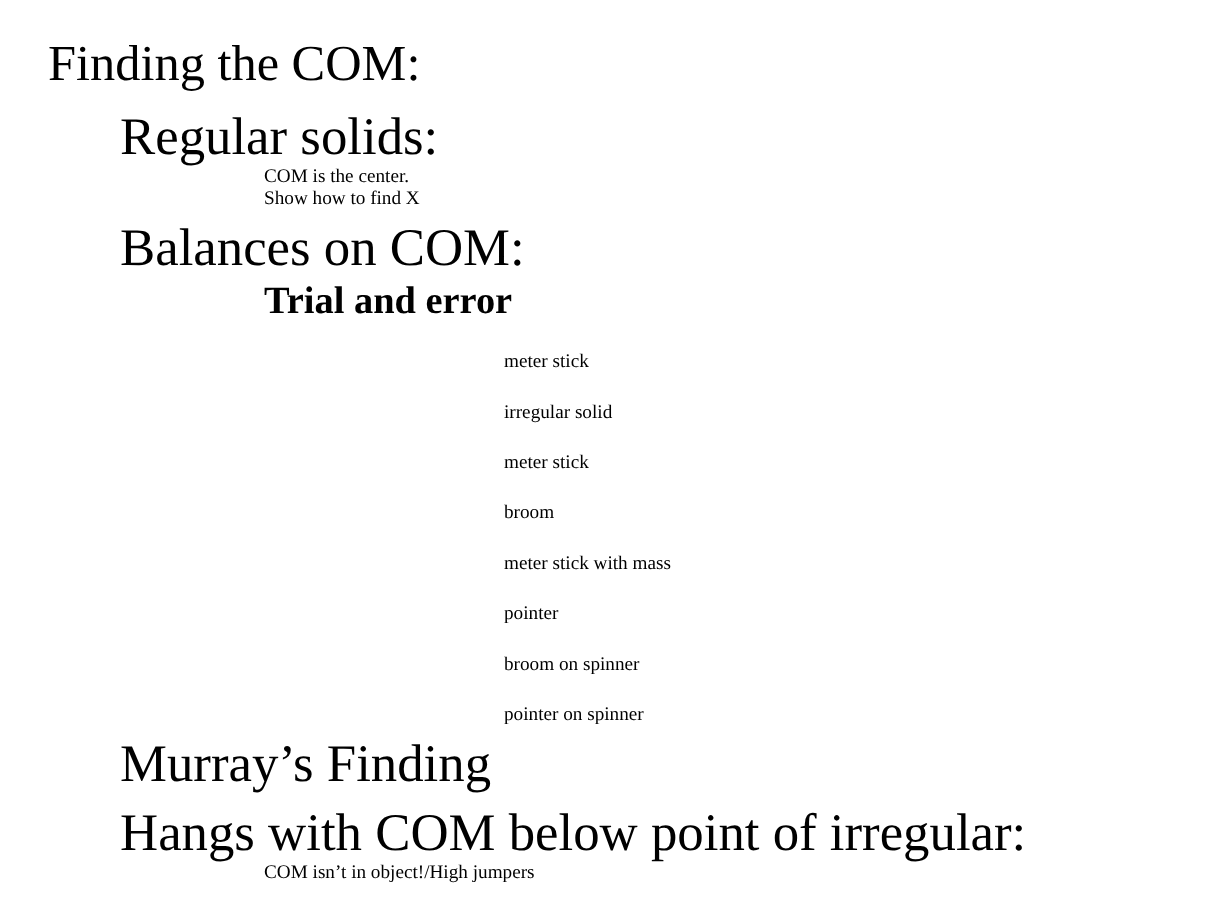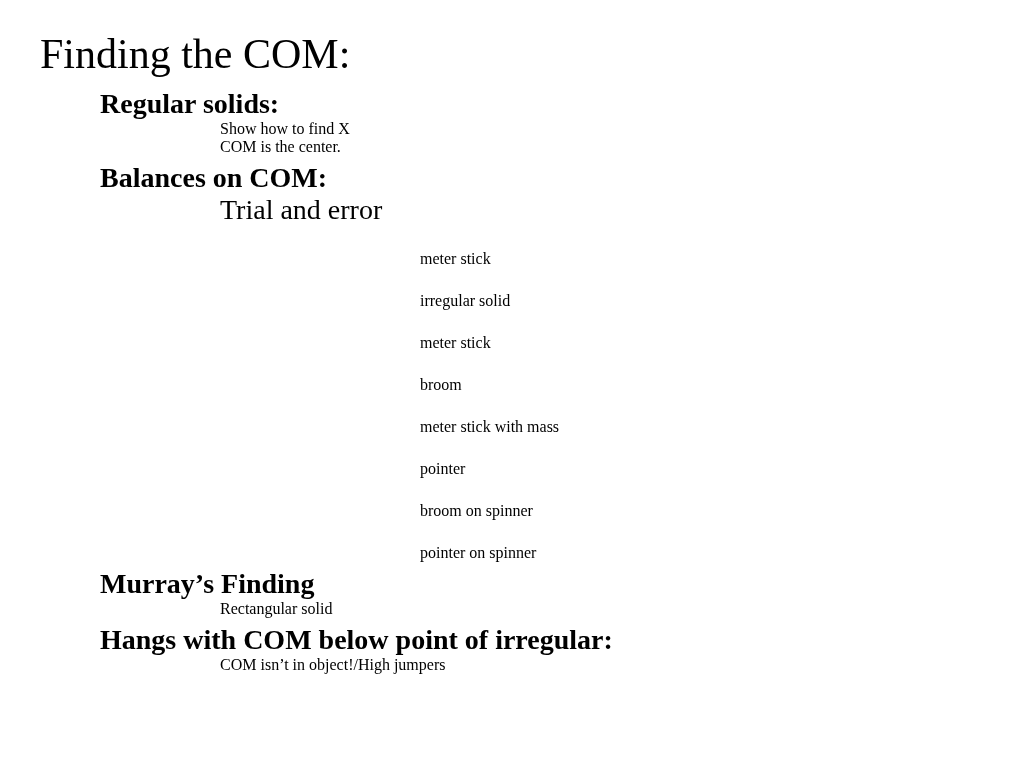--- a/index.html
+++ b/index.html
@@ -22,36 +22,36 @@
       font-weight: normal;
       margin-bottom: 10px;
     }
 
     .level1 {
       margin-left: 60px;
       margin-bottom: 4px;
     }
 
     .level1-heading {
-      font-size: 28px;
-      font-weight: bold;
+      font-size: 44px;
+      font-weight: normal;
     }
 
     .level2 {
       margin-left: 120px;
       margin-bottom: 2px;
     }
 
     .level2-text {
       font-size: 16px;
     }
 
     .level2-heading {
-      font-size: 28px;
-      font-weight: normal;
+      font-size: 32px;
+      font-weight: bold;
     }
 
     .level3 {
       margin-left: 200px;
       margin-bottom: 1px;
     }
 
     .level3-text {
       font-size: 16px;
       margin-top: 24px;
@@ -68,22 +68,22 @@
 </head>
 <body>
 
 <div class="section">
   <div class="main-title">Finding the COM:</div>
 </div>
 
 <div class="section level1">
   <div class="level1-heading">Regular solids:</div>
   <div class="level2">
+    <div class="level2-text">COM is the center.</div>
     <div class="level2-text">Show how to find X</div>
-    <div class="level2-text">COM is the center.</div>
   </div>
 </div>
 
 <div class="section level1">
   <div class="level1-heading">Balances on COM:</div>
 
   <div class="subsection level2">
     <div class="level2-heading">Trial and error</div>
     <div class="level3">
       <div class="level3-text">meter stick</div>
@@ -98,23 +98,20 @@
       <div class="level3-text">meter stick with mass</div>
       <div class="level3-text">pointer</div>
       <div class="level3-text">broom on spinner</div>
       <div class="level3-text">pointer on spinner</div>
     </div>
   </div>
 </div>
 
 <div class="section level1">
   <div class="level1-heading">Murray’s Finding</div>
-  <div class="level2">
-    <div class="level2-text">Rectangular solid</div>
-  </div>
 </div>
 
 <div class="section level1">
   <div class="level1-heading">Hangs with COM below point of irregular:</div>
   <div class="level2">
     <div class="level2-text">COM isn’t in object!/High jumpers</div>
   </div>
 </div>
 
 </body></html>

